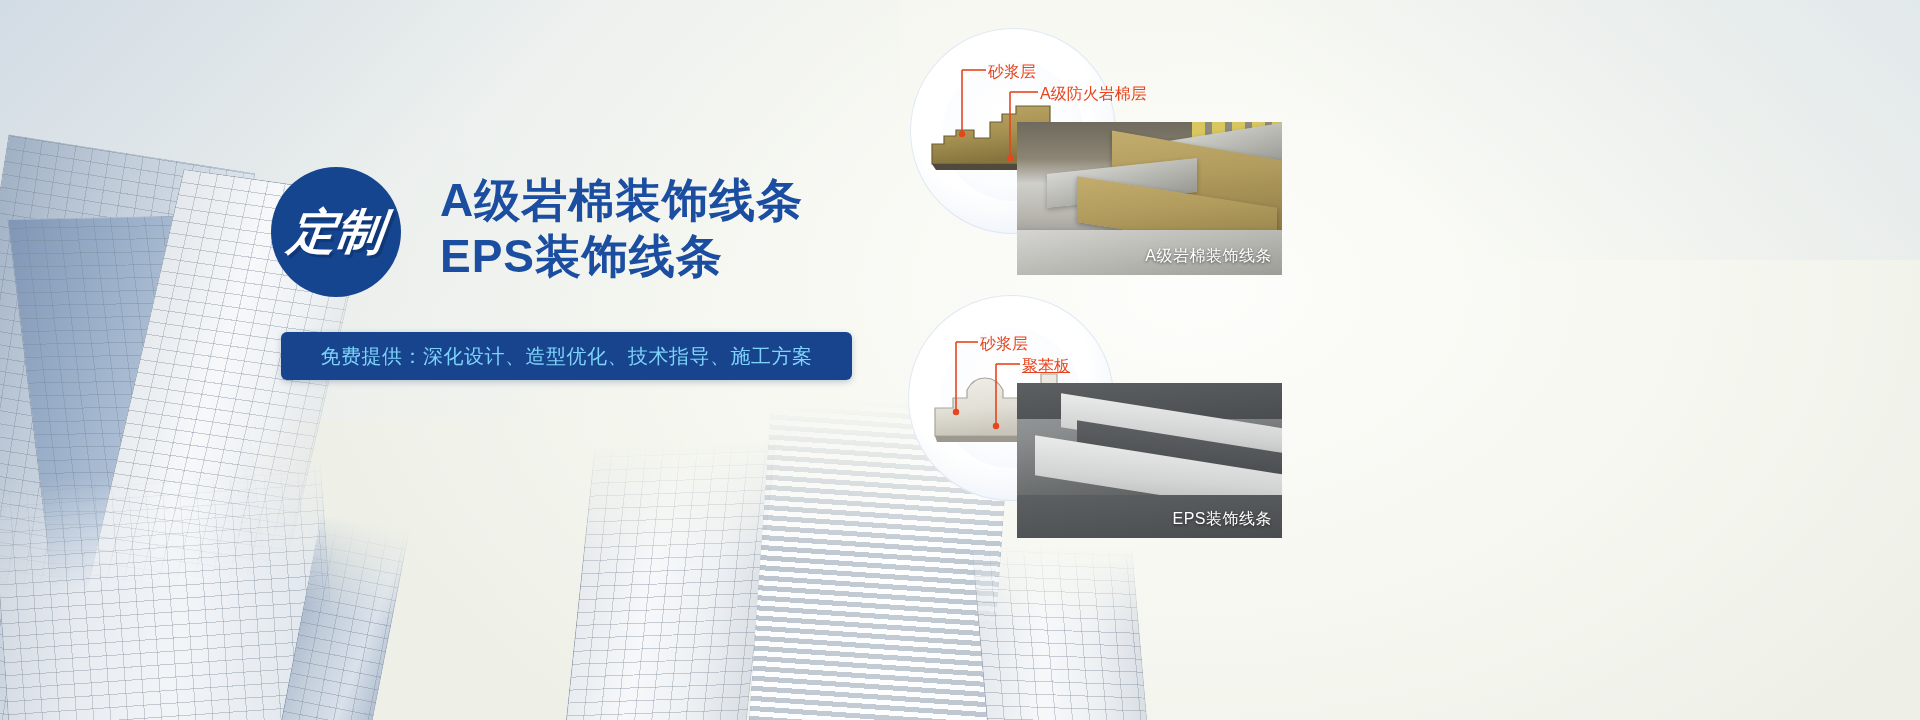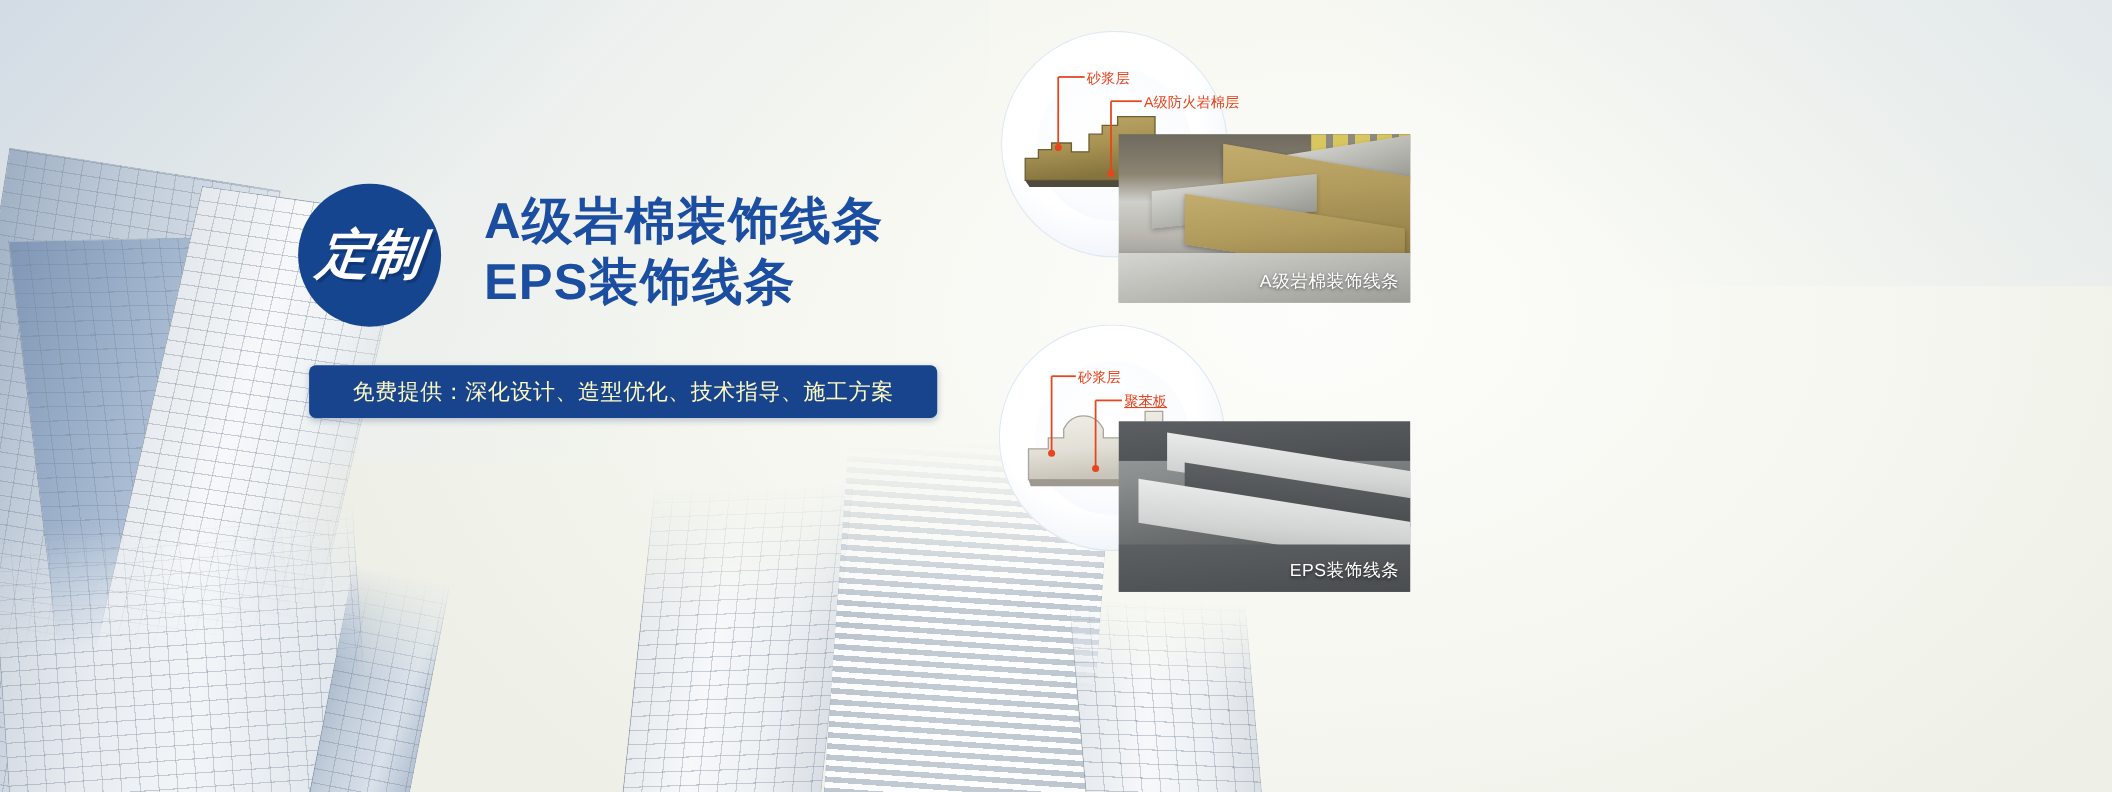--- a/index.html
+++ b/index.html
@@ -83,21 +83,21 @@
   .headline .l2 { font-size:46px; display:block; }
 
   .sub-banner {
     position:absolute; left:281px; top:332px;
     width:571px; height:48px; border-radius:6px;
     background:#17448c;
     display:flex; align-items:center; justify-content:center;
     box-shadow:0 2px 6px rgba(20,55,110,.25);
   }
   .sub-banner span {
-    color:#fef9c3; font-size:20px; letter-spacing:.5px; white-space:nowrap;
+    color:#7dd3fc; font-size:20px; letter-spacing:.5px; white-space:nowrap;
   }
 
   
   .halo {
     position:absolute; border-radius:50%;
     background:radial-gradient(circle at 42% 36%,#ffffff 0%,#ffffff 52%,#f4f7fb 70%,#e9eff7 86%,rgba(233,239,247,0) 100%);
     box-shadow:0 0 0 1px rgba(220,230,242,.9) inset;
   }
   .halo::after{
     content:""; position:absolute; inset:16%;
@@ -135,21 +135,21 @@
     background:linear-gradient(170deg,#9fa2a3 0%,#8a8d8e 28%,#6f7273 52%,#575a5b 78%,#45484a 100%);
   }
   .eps-step {
     position:absolute; background:linear-gradient(175deg,#e9eaea 0%,#d2d3d3 60%,#b9baba 100%);
   }
   .eps-dark { position:absolute; background:linear-gradient(175deg,#5d6062 0%,#4a4d4f 100%); }
 
   
   .callout { position:absolute; }
   .callout .lbl {
-    position:absolute; color:#e8441d; font-size:13px; white-space:nowrap;
+    position:absolute; color:#e8441d; font-size:16px; white-space:nowrap;
     font-weight:500;
   }
   .callout svg { position:absolute; left:0; top:0; overflow:visible; }
 
   
   .xsec { position:absolute; }
 </style>
 </head>
 <body>
 

